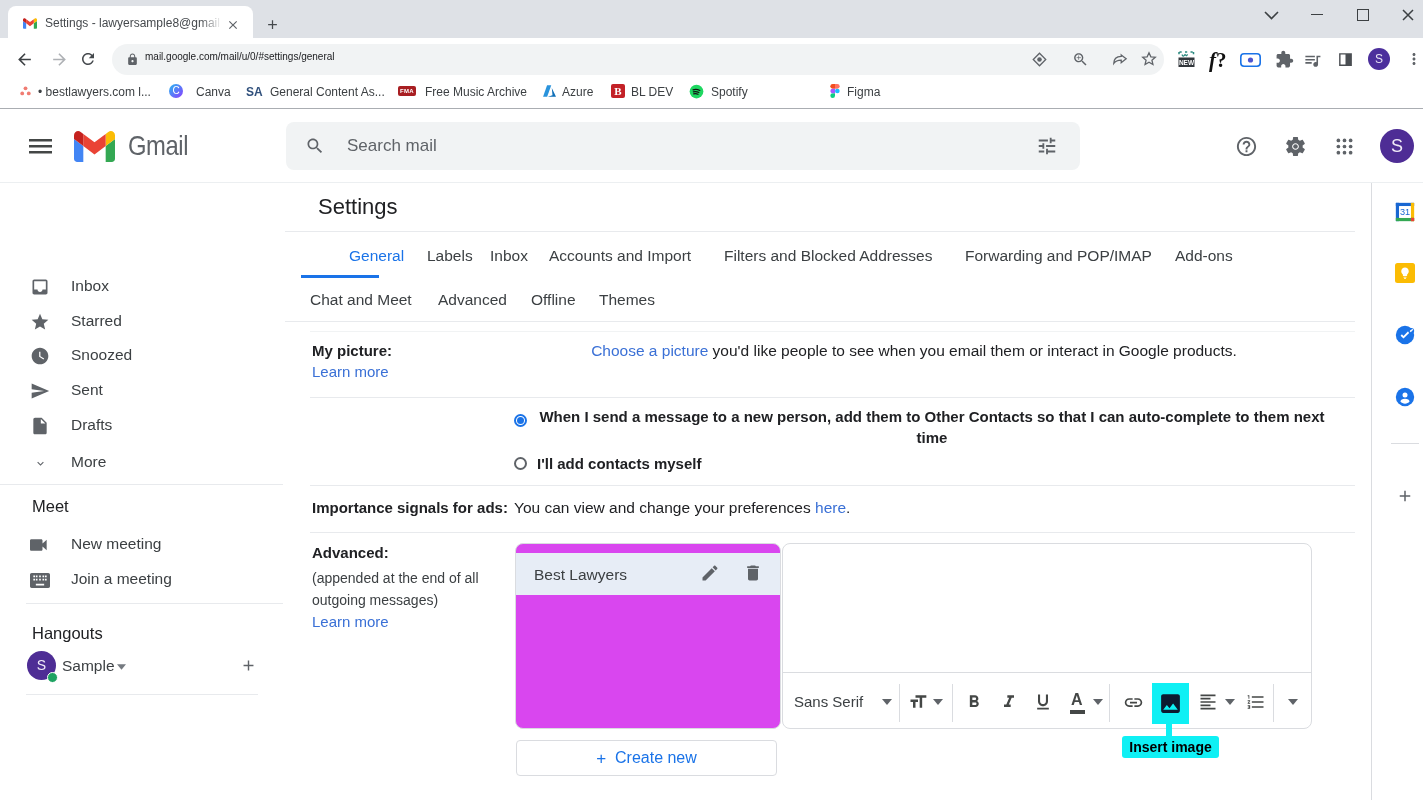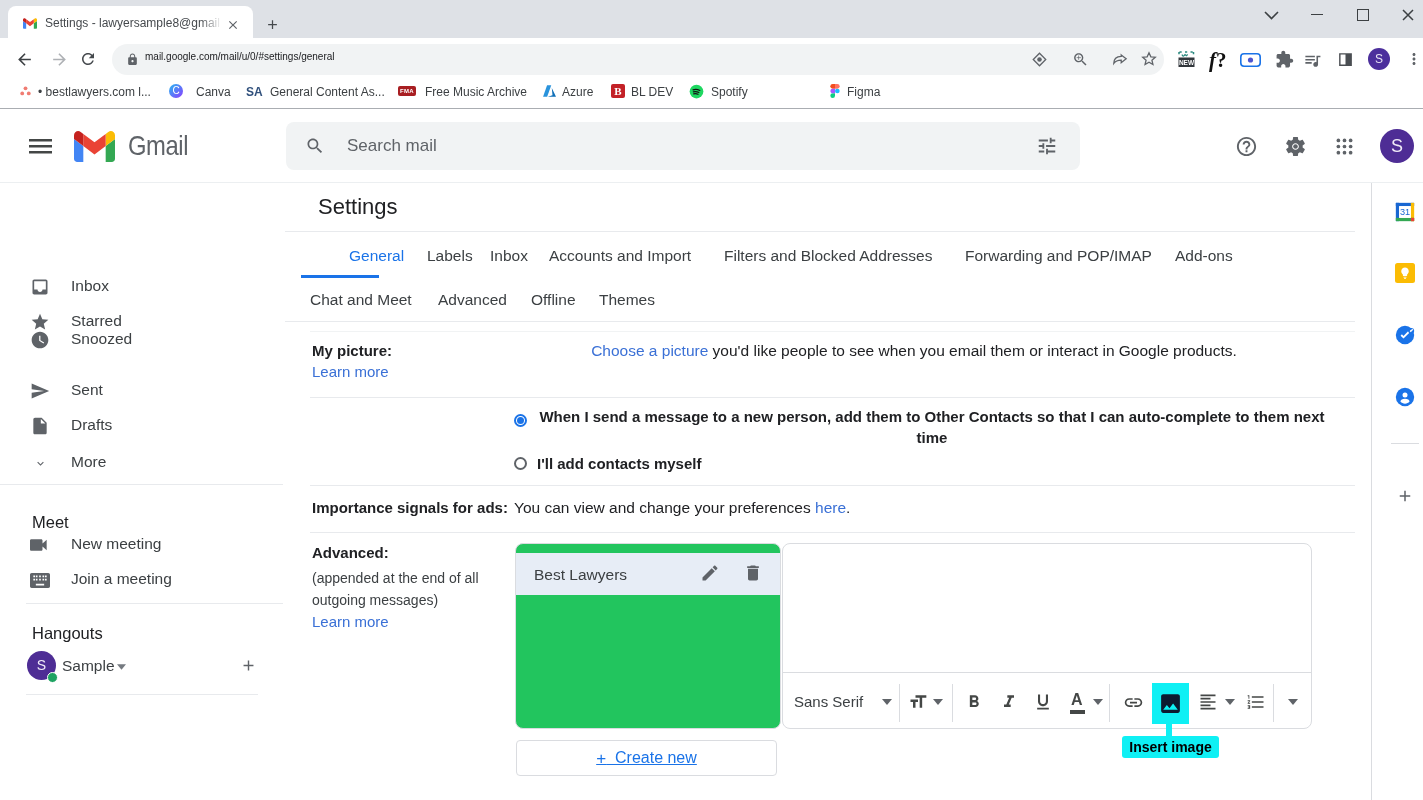--- a/index.html
+++ b/index.html
@@ -32,23 +32,23 @@
 
 #content{left:283px;top:183px;width:1088px;height:617px;background:#fff;}
 #settingsTitle{left:27px;top:13px;font-size:22px;color:#202124;}
 .tab1{position:absolute;top:64px;font-size:15.5px;color:#3c4043;white-space:nowrap;margin-left:38px;}
 .tab2{position:absolute;top:108px;font-size:15.5px;color:#3c4043;white-space:nowrap;}
 .cdiv{position:absolute;left:27px;width:1045px;height:1px;background:#e8eaed;}
 .lbl{position:absolute;left:29px;font-size:15px;font-weight:bold;color:#202124;width:215px;line-height:21px;}
 .body14{font-size:15.5px;color:#202124;line-height:21px;text-align:center;}
 a.lnk{color:#3a70d6;text-decoration:none;}
 
-#siglist{position:absolute;left:232px;top:360px;width:264px;height:184px;border:1px solid #dadce0;border-radius:8px;background:#22c55e;}
+#siglist{position:absolute;left:232px;top:360px;width:264px;height:184px;border:1px solid #dadce0;border-radius:8px;background:#d946ef;}
 #sigedit{position:absolute;left:499px;top:360px;width:528px;height:184px;border:1px solid #dadce0;border-radius:8px;background:#fff;}
-#createnew{position:absolute;left:233px;top:557px;width:259px;height:34px;border:1px solid #dadce0;border-radius:4px;color:#1a73e8;font-size:16px;font-weight:500;text-align:center;line-height:34px;text-decoration:underline;}
+#createnew{position:absolute;left:233px;top:557px;width:259px;height:34px;border:1px solid #dadce0;border-radius:4px;color:#1a73e8;font-size:16px;font-weight:500;text-align:center;line-height:34px;}
 
 #rightpanel{left:1371px;top:183px;width:52px;height:617px;background:#fff;border-left:1px solid #dadce0;}
 .rp{position:absolute;left:11px;}
 </style>
 </head>
 <body>
 <div id="app">
   <div class="abs" id="tabstrip"></div>
   <div class="abs" id="tab"></div>
   <div class="abs" style="left:23px;top:18px;">
@@ -216,21 +216,21 @@
           <path fill="#5f6368" d="M19 3H5c-1.1 0-2 .9-2 2v14c0 1.1.9 2 2 2h14c1.1 0 2-.9 2-2V5c0-1.1-.9-2-2-2zm0 12h-4c0 1.66-1.35 3-3 3s-3-1.34-3-3H5V5h14v10z"></path>
         </svg>
         <div class="navtext">Inbox</div>
       </div>
     <div class="navrow" style="top:122px;">
         <svg class="navicon" width="20" height="20" viewBox="0 0 24 24">
           <path fill="#5f6368" d="M12 17.27L18.18 21l-1.64-7.03L22 9.24l-7.19-.61L12 2 9.19 8.63 2 9.24l5.46 4.73L5.82 21z"></path>
         </svg>
         <div class="navtext">Starred</div>
       </div>
-    <div class="navrow" style="top:140px;padding-left:32px;">
+    <div class="navrow" style="top:156px;padding-left:32px;">
         <svg class="navicon" width="20" height="20" viewBox="0 0 24 24">
           <path fill="#5f6368" d="M12 2C6.5 2 2 6.5 2 12s4.5 10 10 10 10-4.5 10-10S17.5 2 12 2zm4.2 14.2L11 13V7h1.5v5.2l4.5 2.7-.8 1.3z"></path>
         </svg>
         <div class="navtext">Snoozed</div>
       </div>
     <div class="navrow" style="top:191px;">
         <svg class="navicon" width="20" height="20" viewBox="0 0 24 24">
           <path fill="#5f6368" d="M2.01 21L23 12 2.01 3 2 10l15 2-15 2z"></path>
         </svg>
         <div class="navtext">Sent</div>
@@ -241,21 +241,21 @@
         </svg>
         <div class="navtext">Drafts</div>
       </div>
     <div class="navrow" style="top:263px;">
         <svg class="navicon" style="left:34px;top:11px;" width="13" height="13" viewBox="0 0 24 24">
           <path fill="#5f6368" d="M16.59 8.59L12 13.17 7.41 8.59 6 10l6 6 6-6z"></path>
         </svg>
         <div class="navtext">More</div>
       </div>
     <div class="hr" style="left:0px;top:301px;width:283px;"></div>
-    <div class="sechead" style="top:330px;">Meet</div>
+    <div class="sechead" style="top:314px;">Meet</div>
     <div class="navrow" style="top:345px;">
         <svg class="navicon" style="top:10px;" width="20" height="14" viewBox="0 0 24 16">
           <path fill="#5f6368" d="M15 2.5c0-.8-.7-1.5-1.5-1.5h-12C.7 1 0 1.7 0 2.5v11c0 .8.7 1.5 1.5 1.5h12c.8 0 1.5-.7 1.5-1.5V9.8l5 4.6V1.6l-5 4.6z"></path>
         </svg>
         <div class="navtext">New meeting</div>
       </div>
     <div class="navrow" style="top:380px;">
         <svg class="navicon" style="top:10px;" width="20" height="15" viewBox="0 0 24 18">
           <path fill="#5f6368" d="M22 0H2C.9 0 0 .9 0 2v14c0 1.1.9 2 2 2h20c1.1 0 2-.9 2-2V2c0-1.1-.9-2-2-2zM11 3h2v2h-2V3zm0 4h2v2h-2V7zM7 3h2v2H7V3zm0 4h2v2H7V7zM6 9H4V7h2v2zm0-4H4V3h2v2zm11 10H7v-2h10v2zm0-6h-2V7h2v2zm0-4h-2V3h2v2zm3 4h-2V7h2v2zm0-4h-2V3h2v2z"></path>
         </svg>

